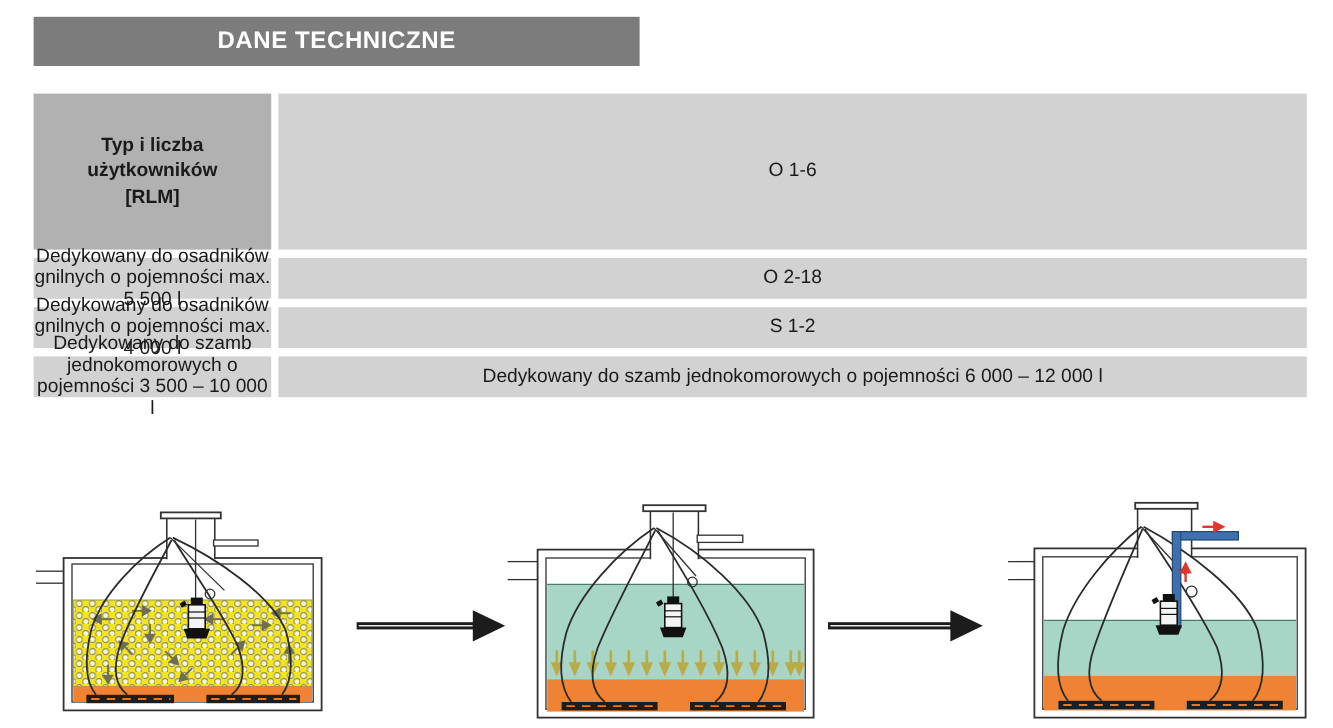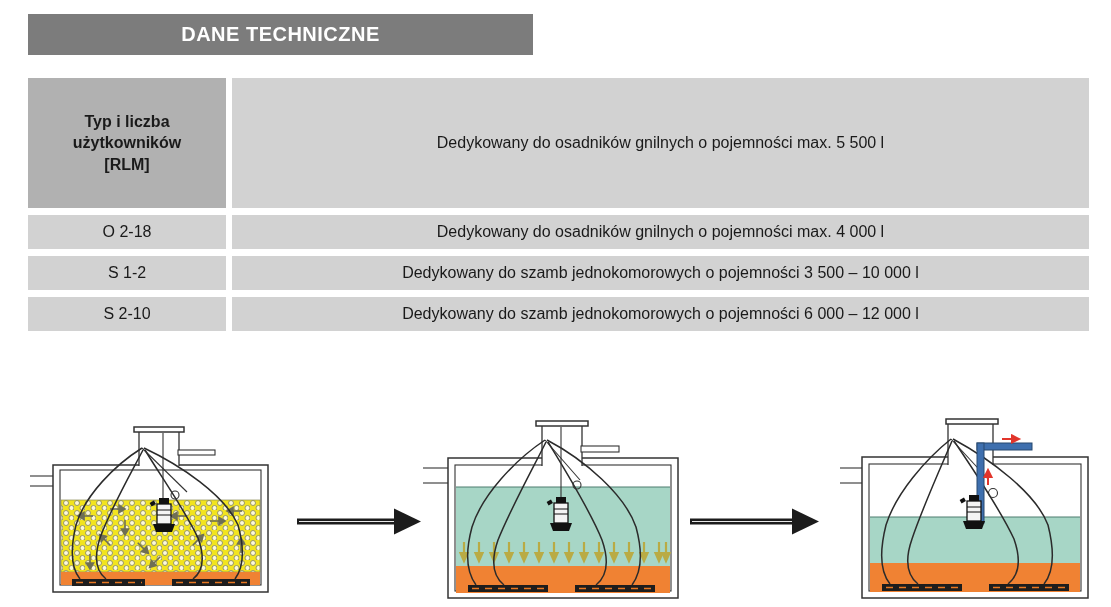--- a/index.html
+++ b/index.html
@@ -38,29 +38,29 @@
 
 <div id="page">
 
   <div class="banner">
     <span>DANE TECHNICZNE</span>
   </div>
 
   <div class="tech-table">
     <div class="cell hcell left">Typ i liczba użytkowników [RLM]</div>
 
+    <div class="cell bcell">O 1-6</div>
     <div class="cell bcell">Dedykowany do osadników gnilnych o pojemności max. 5 500 l</div>
 
     <div class="cell bcell">O 2-18</div>
     <div class="cell bcell">Dedykowany do osadników gnilnych o pojemności max. 4 000 l</div>
 
     <div class="cell bcell">S 1-2</div>
     <div class="cell bcell">Dedykowany do szamb jednokomorowych o pojemności 3 500 – 10 000 l</div>
 
-    <div class="cell bcell">S 2-10</div>
     <div class="cell bcell">Dedykowany do szamb jednokomorowych o pojemności 6 000 – 12 000 l</div>
   </div>
 
   <div class="diag" style="left:30px;top:420px;">
     <svg width="250" height="180" viewBox="0 0 250 180">
       <defs>
         <pattern id="bub" width="11" height="10" patternUnits="userSpaceOnUse">
           <rect width="11" height="10" fill="#f2e41f"></rect>
           <circle cx="3" cy="3" r="2.5" fill="#fdf9d8" stroke="#8d8d60" stroke-width="0.9"></circle>
           <circle cx="8.5" cy="8" r="2.5" fill="#fdf9d8" stroke="#8d8d60" stroke-width="0.9"></circle>

